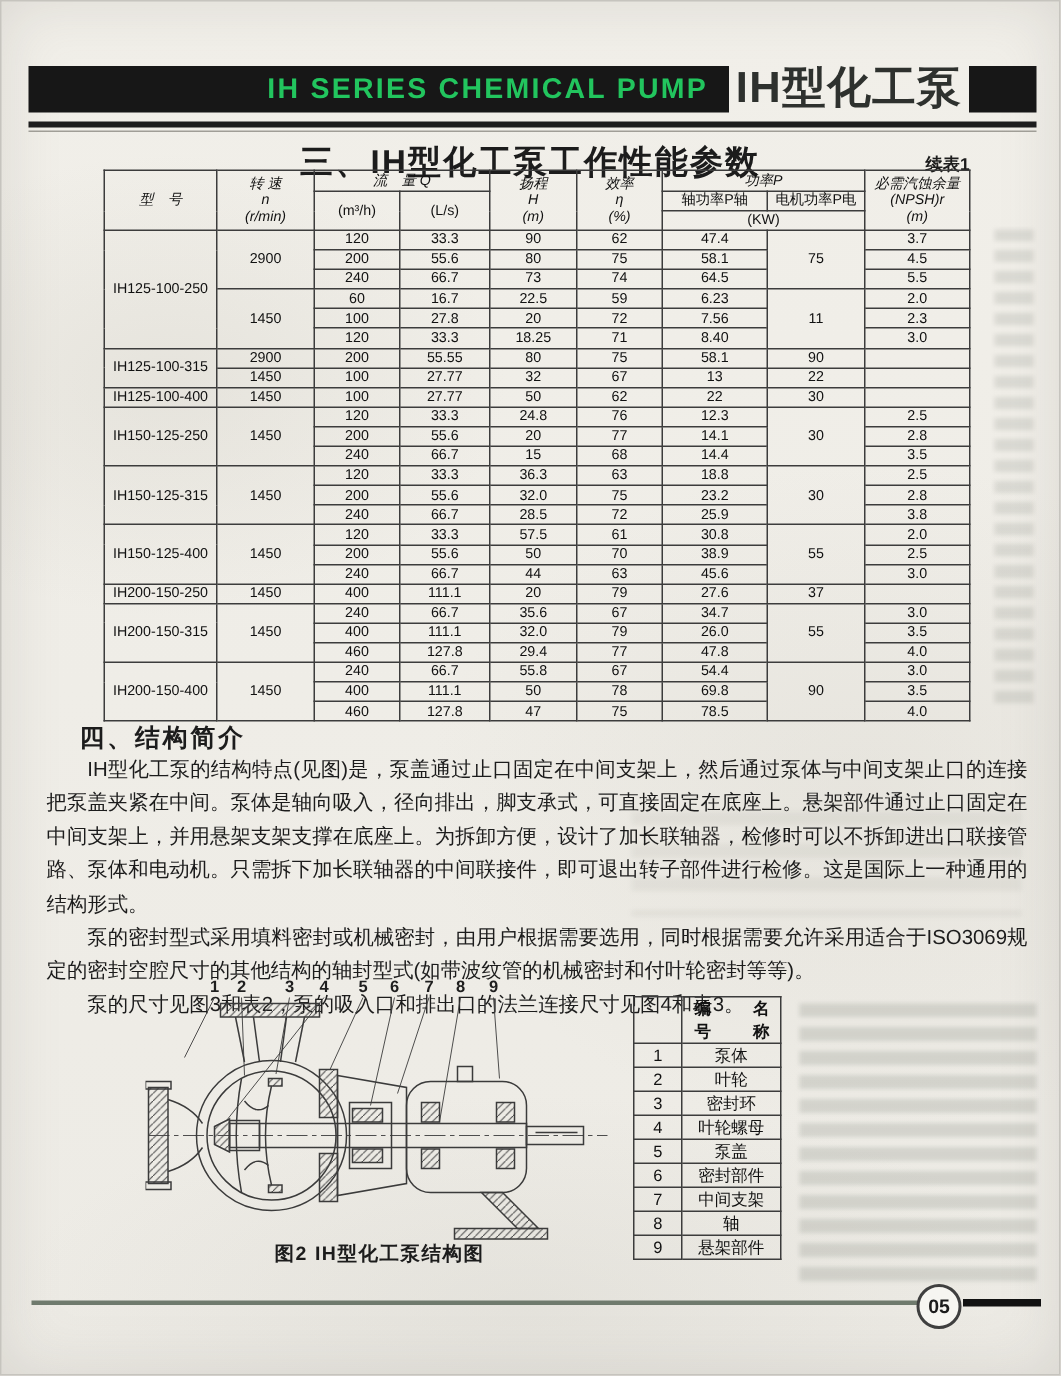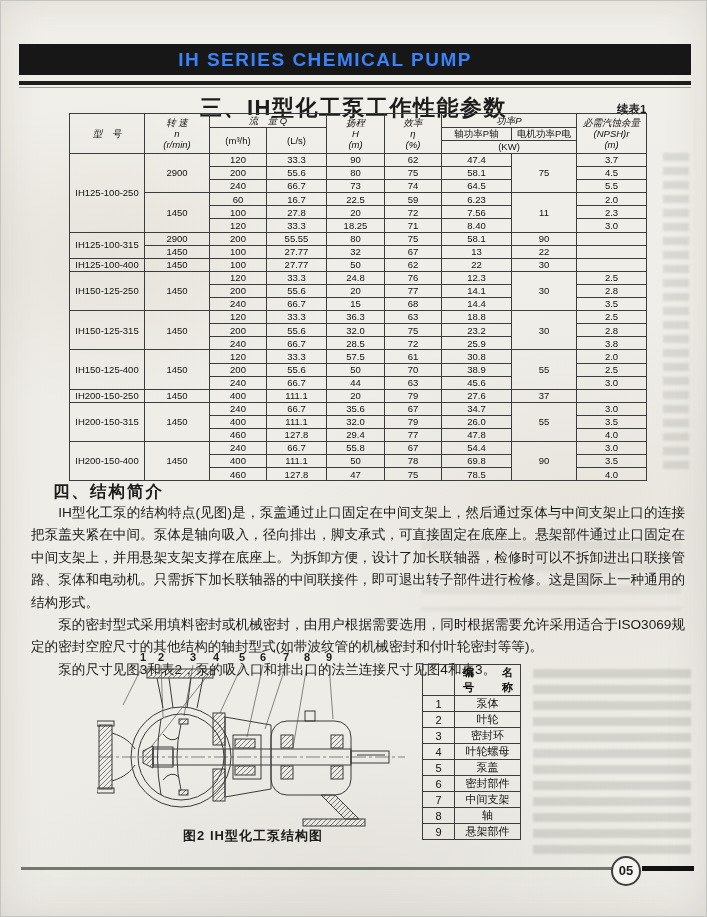--- a/index.html
+++ b/index.html
@@ -18,21 +18,21 @@
       radial-gradient(ellipse 420px 320px at 82% 58%, rgba(208,205,196,.28), rgba(0,0,0,0) 70%),
       radial-gradient(ellipse 500px 200px at 50% 95%, rgba(200,198,190,.25), rgba(0,0,0,0) 70%),
       linear-gradient(#f1efe9,#edebe5);
     border:1px solid #c6c4be;
     box-sizing:border-box;
     box-shadow:inset 0 0 40px rgba(120,118,110,.18);
   }
   
   .banner{position:absolute;left:18px;top:43px;width:672px;height:31px;display:flex;}
   .banner-black{
-    width:467px;background:#171717;color:#3b82f6;
+    width:467px;background:#171717;color:#22c55e;
     font-size:19px;font-weight:bold;letter-spacing:1.5px;
     line-height:31px;text-align:right;padding-right:14px;box-sizing:border-box;
   }
   .banner-cn{
     width:160px;text-align:center;font-size:29px;font-weight:bold;
     color:#2e312e;line-height:30px;letter-spacing:1px;white-space:nowrap;
   }
   .banner-tail{flex:1;background:#171717;}
   .banner-rule{position:absolute;left:18px;top:80px;width:672px;height:4px;background:#1d1d1d;}
   .banner-rule::after{content:"";position:absolute;left:0;top:6px;width:100%;height:1px;background:#a09e97;}
@@ -98,20 +98,21 @@
   }
   svg text{font-family:"Liberation Sans","DejaVu Sans",sans-serif;}
 </style>
 </head>
 <body>
 
 <div class="page">
 
   <div class="banner">
     <div class="banner-black">IH SERIES CHEMICAL PUMP</div>
+    <div class="banner-cn">IH型化工泵</div>
     <div class="banner-tail"></div>
   </div>
   <div class="banner-rule"></div>
 
   <div class="table-title">三、IH型化工泵工作性能参数</div>
   <div class="cont-note">续表1</div>
 
   <table class="perf">
     <colgroup>
       <col style="width:75px">

